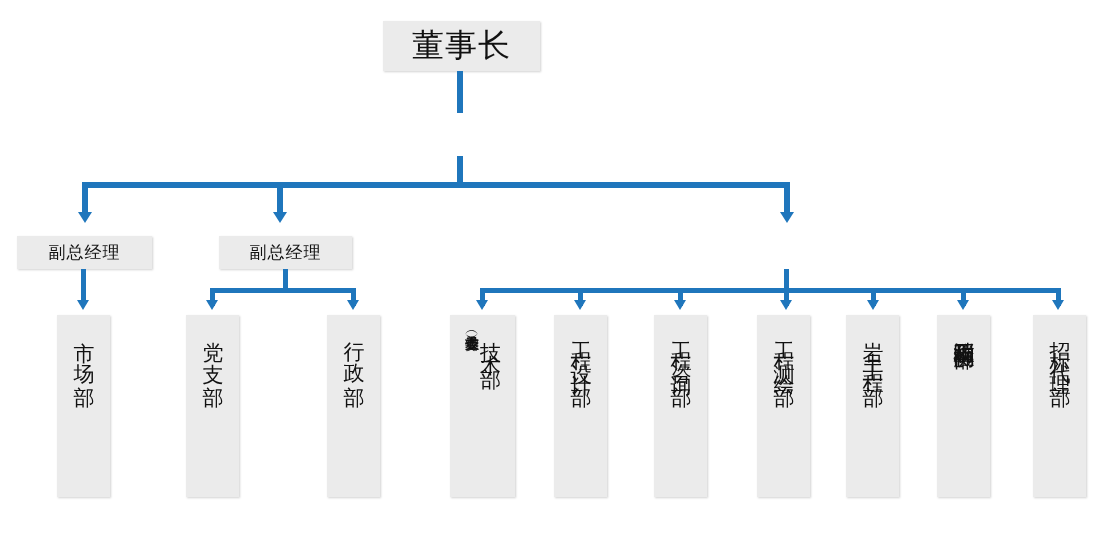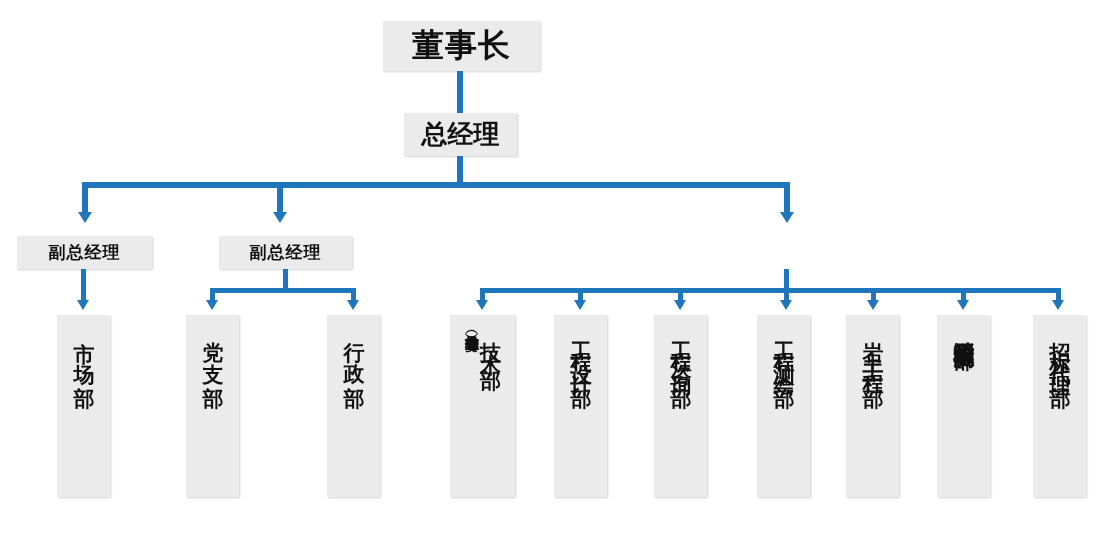--- a/index.html
+++ b/index.html
@@ -7,21 +7,20 @@
     padding: 0;
     background: #ffffff;
   }
   #chart {
     position: relative;
     width: 1109px;
     height: 544px;
     background: #ffffff;
     font-family: "Liberation Serif", "DejaVu Serif", serif;
     overflow: hidden;
-    font-weight: bold;
   }
 
   
   .node {
     position: absolute;
     background: #ebebeb;
     box-shadow: 1px 1px 2px rgba(0,0,0,0.18);
     box-sizing: border-box;
     display: flex;
     align-items: center;
@@ -98,23 +97,20 @@
 <body>
 
 <div id="chart">
 
   <div class="node top" style="left:383px; top:21px; width:157px; height:50px;">
     <span>董事长</span>
   </div>
 
   <div class="vline" style="left:457px; top:71px; width:6px; height:42px;"></div>
 
-  <div class="node mgr" style="left:404px; top:113px; width:113px; height:43px;">
-    <span>总经理</span>
-  </div>
 
   <div class="vline" style="left:457px; top:156px; width:6px; height:29px;"></div>
   <div class="hline" style="left:82px; top:182px; width:708px; height:6px;"></div>
 
   <div class="vline" style="left:82px; top:182px; width:6px; height:33px;"></div>
   <div class="arrow" style="left:78px; top:212px;"></div>
 
   <div class="vline" style="left:277px; top:182px; width:6px; height:33px;"></div>
   <div class="arrow" style="left:273px; top:212px;"></div>
 

